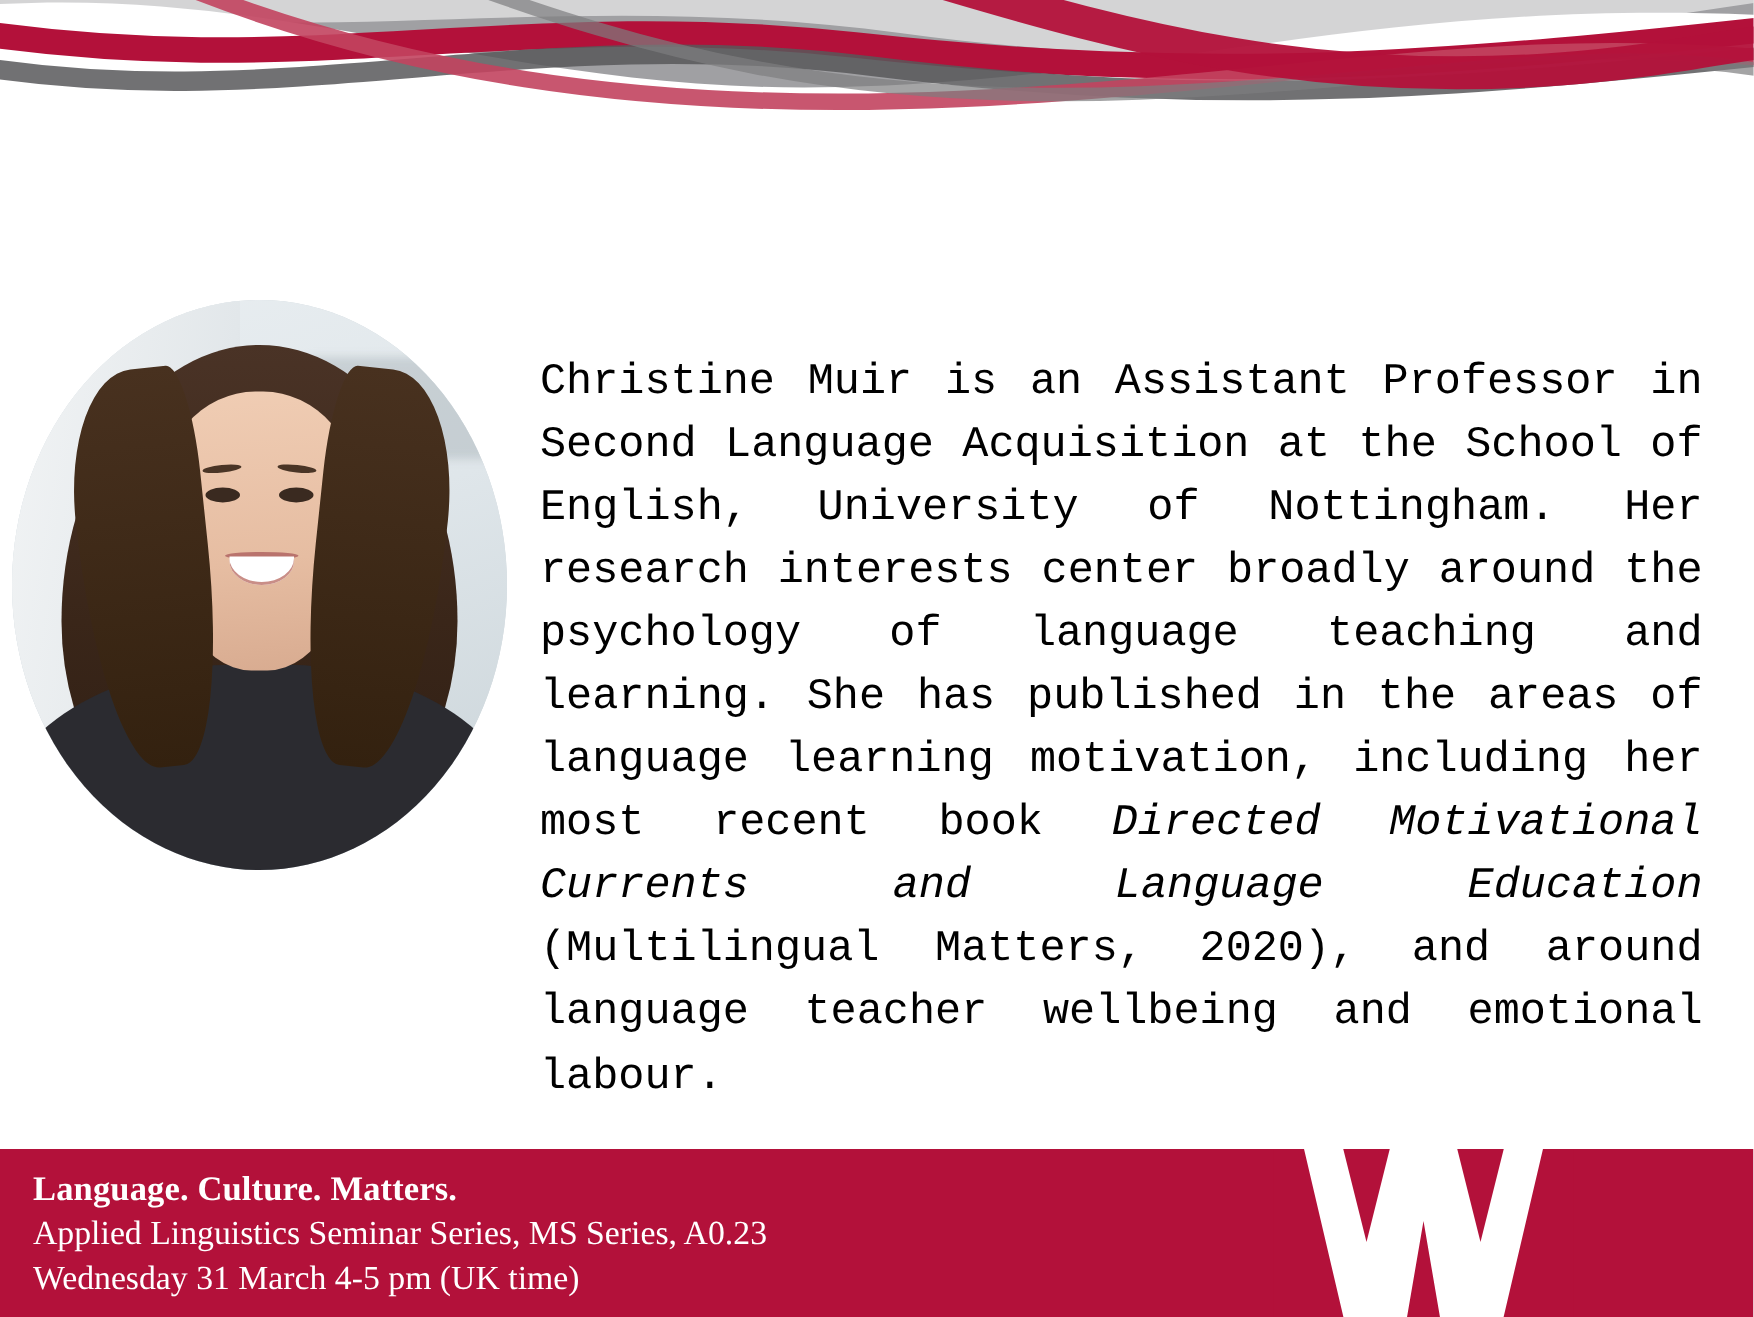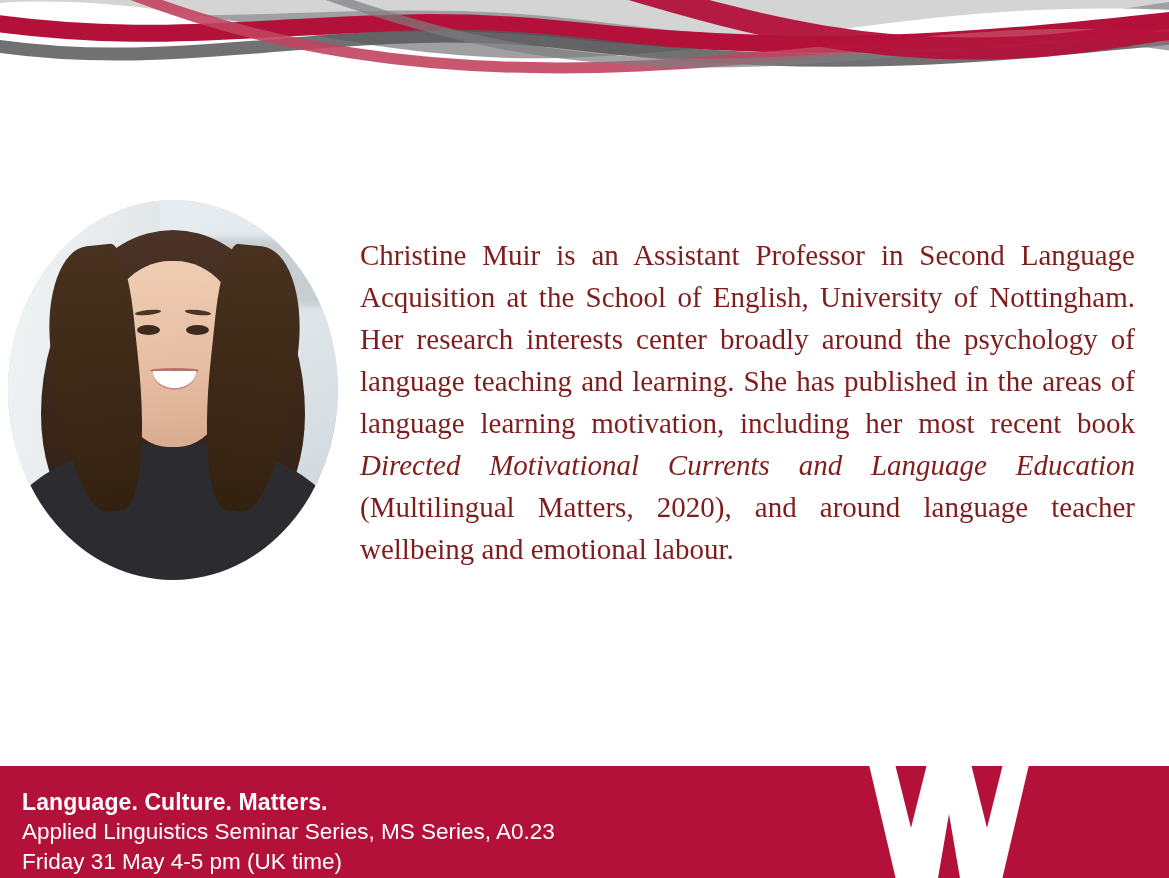--- a/index.html
+++ b/index.html
@@ -155,47 +155,47 @@
     height: 1.3%;
     background: #b9736d;
     border-radius: 50%;
   }
 
   .bio {
     position: absolute;
     left: 360px;
     top: 55px;
     width: 775px;
-    font-family: Liberation Serif, serif;
+    font-family: Liberation Mono, monospace;
     font-size: 29px;
     line-height: 1.45;
-    color: #7f1d1d;
+    color: #000000;
     text-align: justify;
     text-justify: inter-word;
   }
   .bio .book-title {
     font-style: italic;
   }
 
   
   .bottom-band {
     position: absolute;
     left: 0;
     bottom: 0;
     width: 1169px;
     height: 112px;
     background: #b3113a;
     overflow: hidden;
   }
   .bottom-text {
     position: absolute;
     left: 22px;
-    top: 22px;
+    top: 12px;
     color: #ffffff;
-    font-family: Liberation Sans, sans-serif;
+    font-family: Liberation Serif, serif;
   }
   .bottom-text .line1 {
     font-size: 23px;
     font-weight: bold;
     letter-spacing: 0.1px;
     line-height: 1.28;
   }
   .bottom-text .line2,
   .bottom-text .line3 {
     font-size: 22.5px;
@@ -249,21 +249,21 @@
   <p class="bio">
     <span>Christine Muir is an Assistant Professor in Second Language Acquisition at the School of English, University of Nottingham. Her research interests center broadly around the psychology of language teaching and learning. She has published in the areas of language learning motivation, including her most recent book </span><span class="book-title">Directed Motivational Currents and Language Education</span><span> (Multilingual Matters, 2020), and around language teacher wellbeing and emotional labour.</span>
   </p>
 
 </div>
 
 <div class="bottom-band">
   <div class="bottom-text">
     <div class="line1">Language. Culture. Matters.</div>
     <div class="line2">Applied Linguistics Seminar Series, MS Series, A0.23</div>
-    <div class="line3">Friday 31 May 4-5 pm (UK time)</div>
+    <div class="line3">Wednesday 31 March 4-5 pm (UK time)</div>
   </div>
   <div class="w-mark">
     <svg width="200" height="112" viewBox="0 0 200 112" xmlns="http://www.w3.org/2000/svg">
       <path d="M 0 0 L 200 0 L 200 112 L 0 112 Z" fill="#b3113a"></path>
       <path d="M 18 -10 L 44 -10 L 62 62 L 80 -10 L 120 -10 L 138 62 L 156 -10 L 182 -10 L 152 118 L 112 118 L 100 48 L 88 118 L 48 118 Z" fill="#ffffff"></path>
     </svg>
   </div>
 </div>
 
 </body></html>

